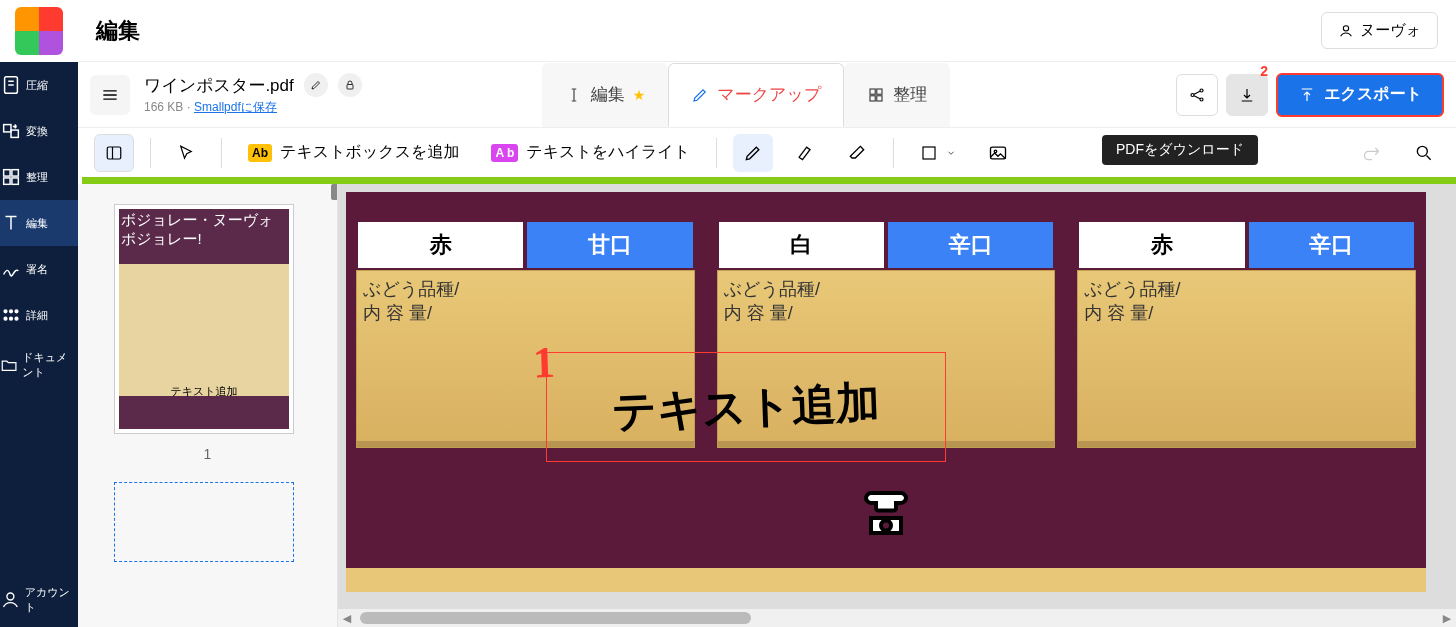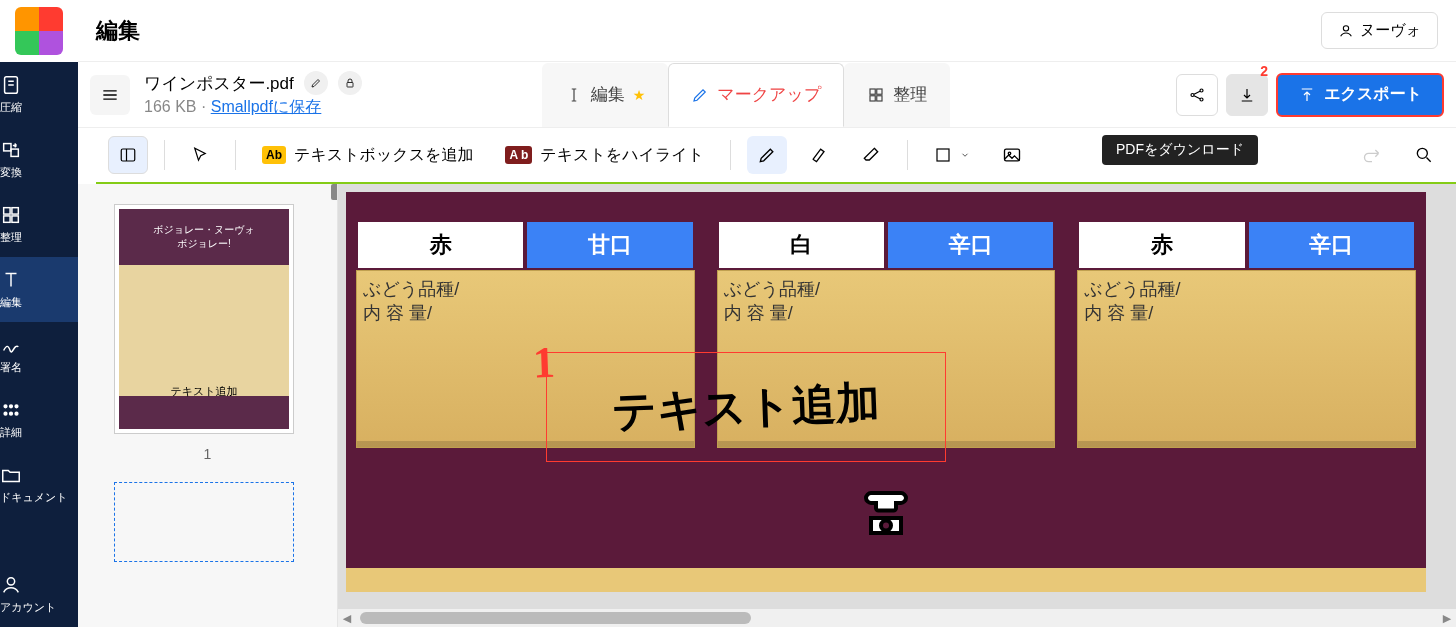--- a/index.html
+++ b/index.html
@@ -3,69 +3,69 @@
 <meta charset="utf-8">
 <style>
 * { margin: 0; padding: 0; box-sizing: border-box; }
 body { font-family: -apple-system, BlinkMacSystemFont, "Segoe UI", "Hiragino Sans", "Meiryo", sans-serif; background: #fff; overflow: hidden; width: 1456px; height: 627px; }
 
 
 .left-sidebar { position: absolute; left: 0; top: 0; width: 78px; height: 627px; background: #0e1f3d; display: flex; flex-direction: column; align-items: center; }
 .logo { width: 48px; height: 48px; margin: 8px auto; display: grid; grid-template-columns: 1fr 1fr; grid-template-rows: 1fr 1fr; border-radius: 6px; overflow: hidden; }
 .logo div:nth-child(1){background:#ff9500;} .logo div:nth-child(2){background:#ff3b30;} .logo div:nth-child(3){background:#34c759;} .logo div:nth-child(4){background:#af52de;}
 .logo-wrap { width: 78px; height: 62px; background: #fff; display:flex; align-items:center; justify-content:center; }
-.nav-item { width: 78px; padding: 12px 0; display: flex; flex-direction: column; align-items: flex-start; color: #fff; font-size: 11px; cursor: pointer; gap: 4px; }
+.nav-item { width: 78px; padding: 12px 0; display: flex; flex-direction: row; align-items: center; color: #fff; font-size: 11px; cursor: pointer; gap: 4px; }
 .nav-item.active { background: #1a3a6e; }
 .nav-item svg { width: 22px; height: 22px; }
 .nav-spacer { flex: 1; }
 
 
 .top-header { position: absolute; left: 78px; top: 0; right: 0; height: 62px; display: flex; align-items: center; padding: 0 18px; border-bottom: 1px solid #eee; }
 .page-title { font-size: 22px; font-weight: 600; }
 .login-btn { margin-left: auto; display: flex; align-items: center; gap: 6px; padding: 8px 16px; border: 1px solid #ddd; border-radius: 6px; cursor: pointer; font-size: 15px; }
 
 
 .file-bar { position: absolute; left: 78px; top: 62px; right: 0; height: 66px; display: flex; align-items: center; padding: 0 12px; border-bottom: 1px solid #eee; }
 .hamburger { width: 40px; height: 40px; display:flex; align-items:center; justify-content:center; background:#f5f5f5; border-radius:6px; cursor:pointer; }
 .file-info { margin-left: 14px; display: flex; flex-direction: column; }
 .file-name-row { display:flex; align-items:center; gap:10px; }
 .file-name { font-size: 17px; font-weight: 500; }
 .icon-btn-sm { width: 24px; height:24px; display:flex; align-items:center; justify-content:center; border-radius:12px; background:#f0f0f0; cursor:pointer; font-size:12px;}
-.file-meta { font-size: 16px; color: #888; margin-top:2px; }
+.file-meta { font-size: 12px; color: #888; margin-top:2px; }
 .file-meta a { color: #1a73e8; text-decoration: underline; cursor:pointer; }
 
 .mode-tabs { display:flex; margin-left: 180px; gap:0; }
 .mode-tab { display:flex; align-items:center; gap:8px; padding: 0 22px; height:64px; cursor:pointer; font-size:17px; color:#444; border:1px solid transparent; }
 .mode-tab svg { width:18px; height:18px; }
 .mode-tab.active { color:#ef4444; border:1px solid #ddd; border-bottom:1px solid #fff; border-radius:6px 6px 0 0; position:relative; z-index:2; background:#fff;}
 .mode-tab.alt { background:#f7f7f7; border-radius:6px 6px 0 0; }
 .star { color:#ffc107; font-size:14px;}
 
 .right-actions { margin-left:auto; display:flex; gap:8px; align-items:center; position:relative;}
 .icon-sq { width:42px; height:42px; border:1px solid #ddd; border-radius:6px; display:flex; align-items:center; justify-content:center; cursor:pointer; }
 .icon-sq.grey { background:#e5e5e5; border-color:#e5e5e5;}
 .export-btn { background:#1a73e8; color:#fff; border:2px solid #ff3b30; border-radius:6px; padding:0 20px; height:44px; display:flex; align-items:center; gap:8px; font-size:16px; font-weight:600; cursor:pointer; }
 .anno-num2 { position:absolute; top:-10px; right:176px; color:#ff3b30; font-weight:bold; font-size:14px;}
 .tooltip { position:absolute; top:62px; right:186px; background:#222; color:#fff; padding:6px 14px; border-radius:4px; font-size:14px; white-space:nowrap; z-index:10;}
 
 
-.toolbar { position:absolute; left:96px; top:128px; right:0; height:56px; border-bottom:2px solid #84cc16; display:flex; align-items:center; padding:0 12px; gap:12px; }
+.toolbar { position:absolute; left:82px; top:128px; right:0; height:56px; border-bottom:7px solid #84cc16; display:flex; align-items:center; padding:0 12px; gap:12px; }
 .tool-btn { height:38px; padding:0 10px; display:flex; align-items:center; gap:8px; border-radius:6px; cursor:pointer; font-size:16px;}
 .tool-btn.active { background:#e8f0fe; }
 .tool-btn.border { border:1px solid #ddd; }
 .tool-sep { width:1px; height:30px; background:#ddd; margin:0 4px;}
 .ab-badge { background:#ffc107; color:#000; font-weight:bold; font-size:12px; padding:2px 4px; border-radius:3px;}
-.ab-badge.dark { background:#7f1d1d; color:#fff; }
+.ab-badge.dark { background:#d946ef; color:#fff; }
 
 
 .workspace { position:absolute; left:78px; top:184px; right:0; bottom:0; display:flex; }
 .thumb-panel { width:260px; background:#f7f7f7; border-right:1px solid #e5e5e5; padding:20px 36px; overflow:auto; position:relative;}
 .thumb-card { width:180px; border:1px solid #ccc; background:#fff; padding:4px; margin-bottom:12px;}
 .thumb-img { width:100%; height:220px; background:linear-gradient(#5b2a4a, #5b2a4a 25%, #e8d4a0 25%, #e8d4a0 85%, #5b2a4a 85%); position:relative; font-size:8px;}
-.thumb-top { background:#5b2a4a; color:#fff; text-align:center; padding:14px; font-size:10px;}
+.thumb-top { background:#5b2a4a; color:#fff; padding:2px; font-size:15px;}
 .thumb-num { text-align:center; font-size:14px; color:#666; }
 .thumb-placeholder { width:180px; height:80px; border:1px dashed #1a73e8; }
 .resize-handle { position:absolute; right:-2px; top:0; width:8px; height:16px; background:#888; border-radius:2px;}
 
 .canvas-area { flex:1; background:#ddd; overflow:auto; position:relative; }
 .canvas-scroll { position:absolute; top:0; left:0; overflow:auto; right:0; bottom:18px;}
 .page { margin:8px; background:#e8c878; position:relative; width:1080px; min-height:400px; }
 .wine-row { display:flex; gap:22px; padding:28px 10px 10px; background:#5b1a3a;}
 .wine-card { flex:1; }
 .wine-header { display:flex; }

